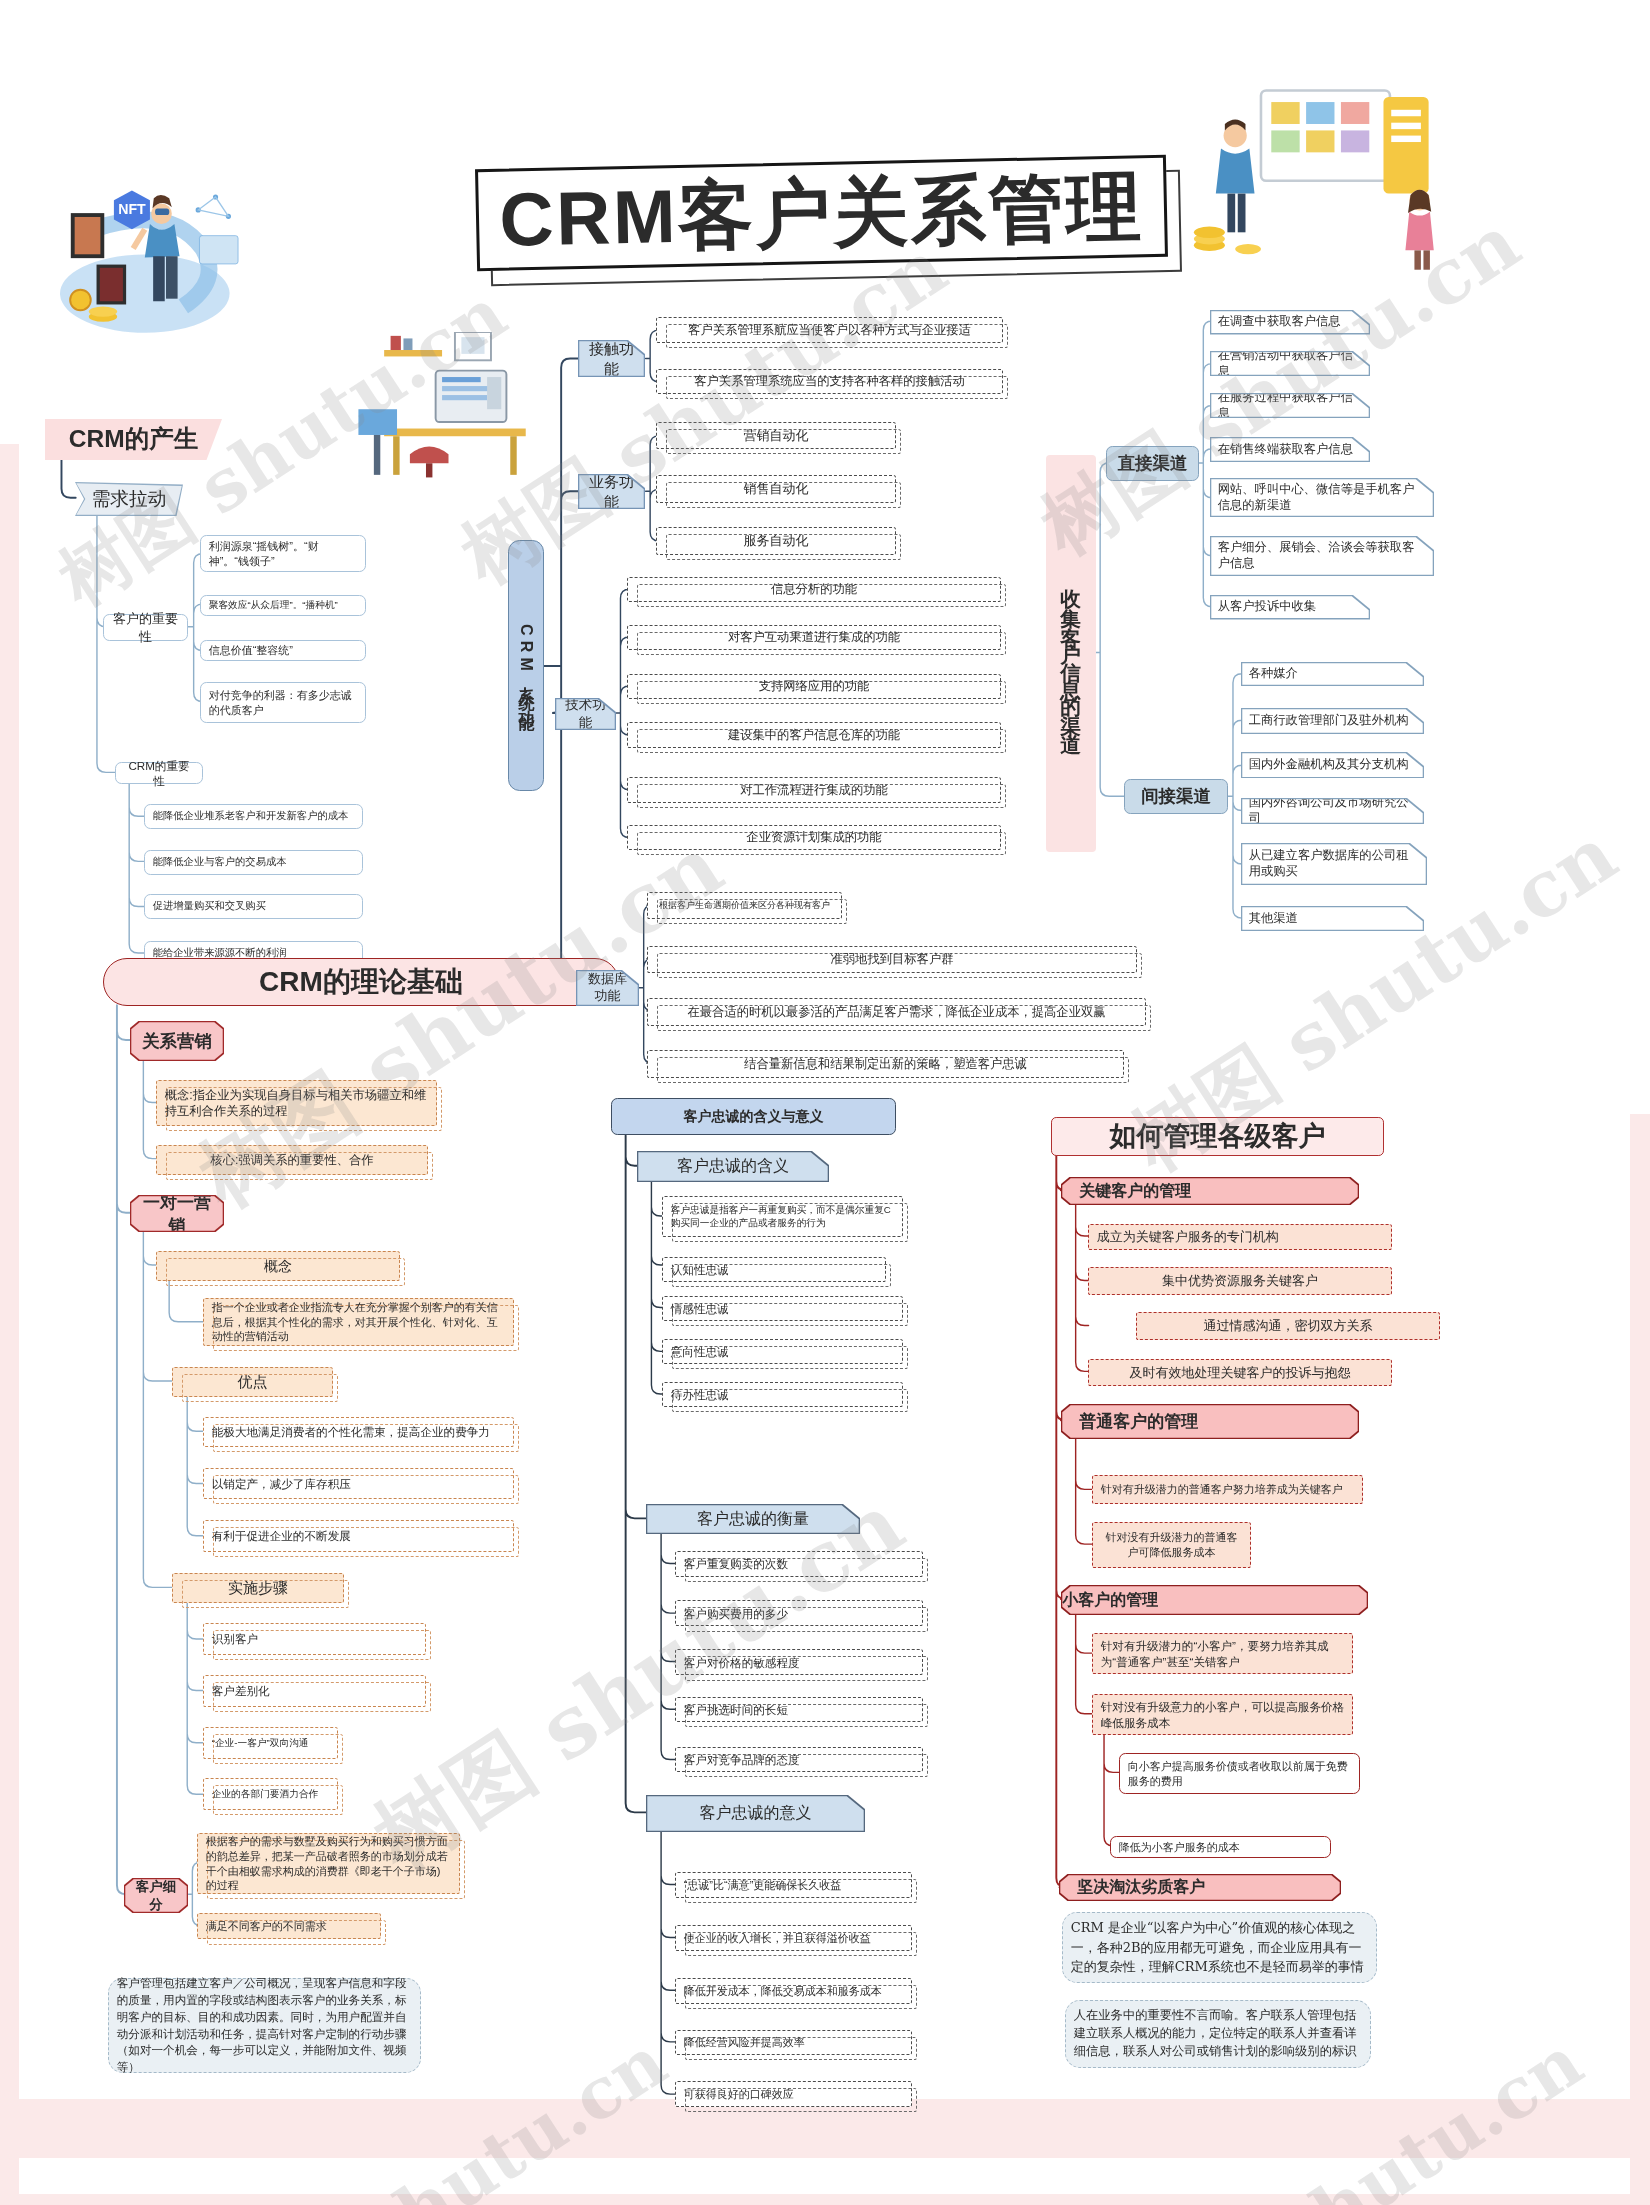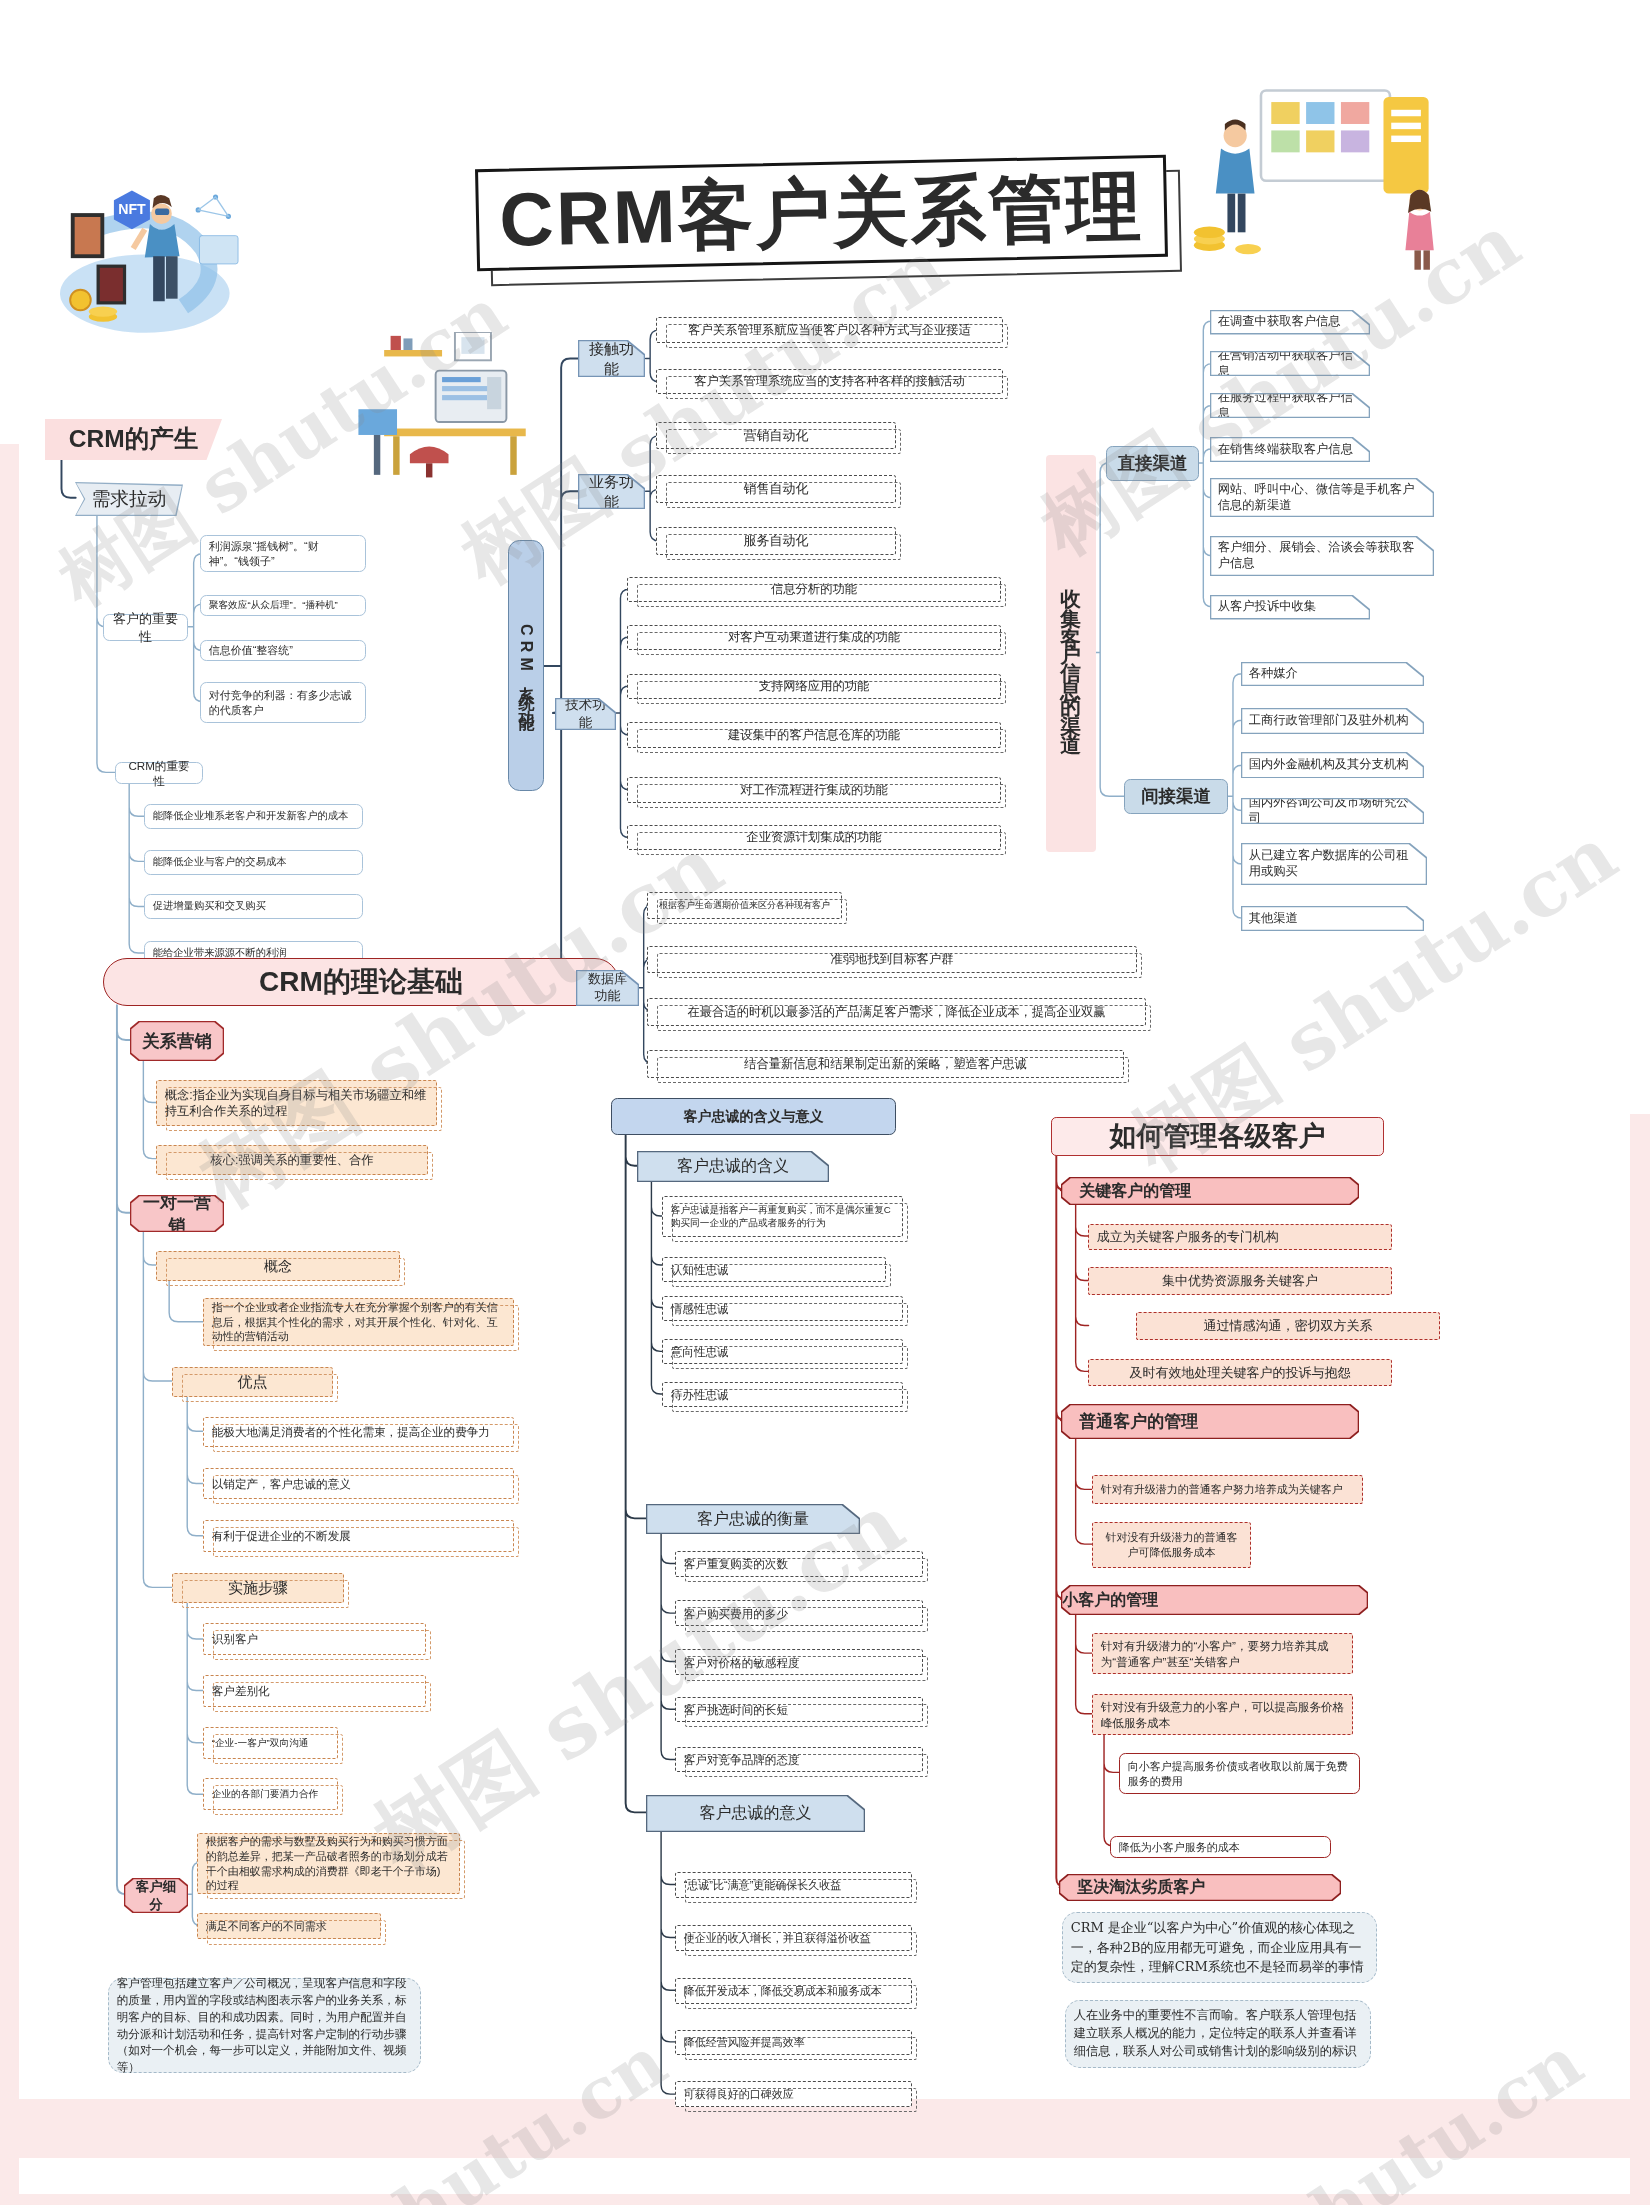--- a/index.html
+++ b/index.html
@@ -233,21 +233,21 @@
   <div class="b dashof la echo-o" style="left:203px;top:1298px;width:311px;height:48px;font-size:11px">
       <span>指一个企业或者企业指流专人在充分掌握个别客户的有关信息后，根据其个性化的需求，对其开展个性化、针对化、互动性的营销活动</span>
     </div>
   <div class="b dashof echo-o" style="left:172px;top:1367px;width:161px;height:30px;font-size:15px">
       <span>优点</span>
     </div>
   <div class="b dasho la echo-o" style="left:203px;top:1417px;width:311px;height:30px;font-size:11.6px">
       <span>能极大地满足消费者的个性化需束，提高企业的费争力</span>
     </div>
   <div class="b dasho la echo-o" style="left:203px;top:1468px;width:311px;height:31px;font-size:11.6px">
-      <span>以销定产，客户忠诚的意义</span>
+      <span>以销定产，减少了库存积压</span>
     </div>
   <div class="b dasho la echo-o" style="left:203px;top:1520px;width:311px;height:32px;font-size:11.6px">
       <span>有利于促进企业的不断发展</span>
     </div>
   <div class="b dashof echo-o" style="left:172px;top:1573px;width:172px;height:30px;font-size:15px">
       <span>实施步骤</span>
     </div>
   <div class="b dasho la echo-o" style="left:203px;top:1623px;width:223px;height:32px;font-size:11.6px">
       <span>识别客户</span>
     </div>

